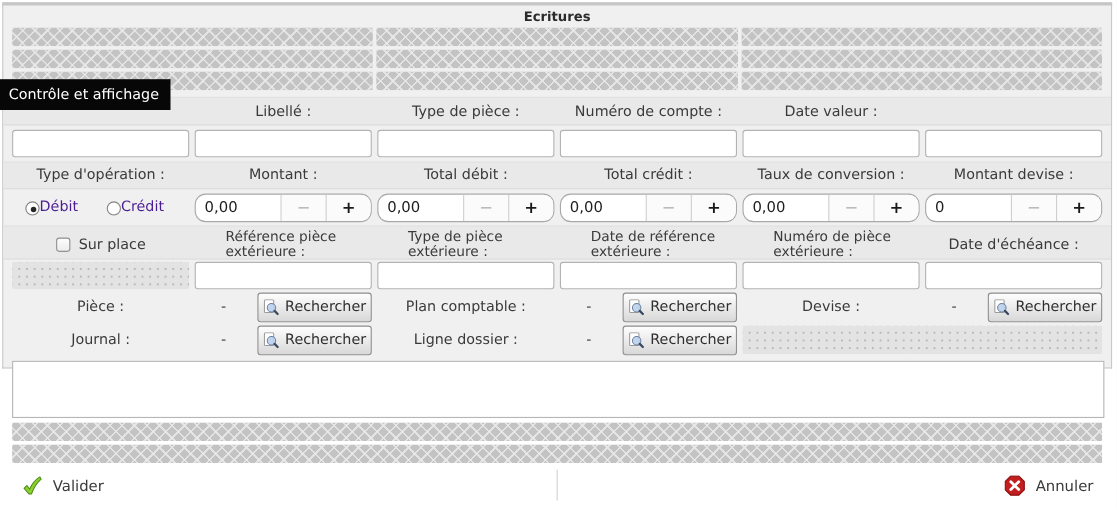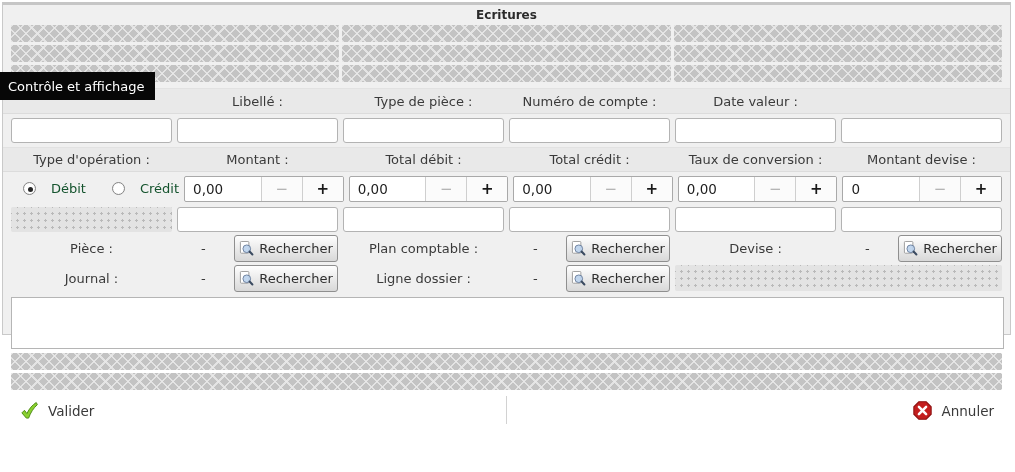--- a/index.html
+++ b/index.html
@@ -43,30 +43,30 @@
   .label { font-size:13px; color:#3a3a3a; text-align:center; }
   .label.two-line { text-align:left; padding-left:28px; font-size:12.5px; line-height:14px;
                     align-self:center; }
   .label.single-center { text-align:center; align-self:center; }
 
   input.textfield { width:100%; height:25px; border:1px solid #b3b3b3; border-radius:3px;
                     background:#ffffff; padding:0 6px; font-size:13px; color:#222;
                     font-family:inherit; }
 
   .spinner { display:flex; height:26px; background:#fff; border:1px solid #a9a9a9;
-             border-radius:2px; overflow:hidden; align-items:stretch; }
+             border-radius:10px; overflow:hidden; align-items:stretch; }
   .spin-value { flex:1; min-width:0; border:none; outline:none; padding:0 8px;
                 font-size:13.5px; color:#1d1d1d; background:transparent; font-family:inherit; }
   .spin-btn { width:41px; display:flex; align-items:center; justify-content:center;
               font-size:15px; border-left:1px solid #cfcfcf; background:#fbfbfb; cursor:default; }
   .spin-btn.minus { color:#b2b2b2; }
   .spin-btn.plus  { color:#1a1a1a; font-weight:bold; }
 
   .radio-group { display:flex; gap:26px; padding-left:12px; align-items:center; }
-  .radio-item { display:flex; gap:15px; align-items:center; font-size:13px; color:#14532d; }
+  .radio-item { display:flex; gap:0; align-items:flex-end; font-size:13px; color:#4c1d95; }
   .radio { width:13px; height:13px; border-radius:50%; border:1px solid #858585;
            background:radial-gradient(#ffffff 55%, #e7e7e7); position:relative; }
   .radio.checked::after { content:""; position:absolute; left:3.5px; top:3.5px;
            width:5px; height:5px; border-radius:50%; background:#262626; }
 
   .check-cell { display:flex; justify-content:center; align-items:center; gap:8px;
                 font-size:13px; color:#3a3a3a; align-self:center; }
   .checkbox { width:13px; height:13px; border:1px solid #919191; border-radius:3px;
               background:linear-gradient(#fdfdfd,#ececec); }
 
@@ -172,20 +172,31 @@
       <div class="spin-btn minus">−</div>
       <div class="spin-btn plus">+</div>
     </div>
     <div class="spinner">
       <input class="spin-value" value="0" style="">
       <div class="spin-btn minus">−</div>
       <div class="spin-btn plus">+</div>
     </div>
   </div>
 
+  <div class="grid row-ext-labels band">
+    <div class="check-cell">
+      <span class="checkbox"></span>
+      <span>Sur place</span>
+    </div>
+    <div class="label two-line">Référence pièce extérieure :</div>
+    <div class="label two-line">Type de pièce extérieure :</div>
+    <div class="label two-line">Date de référence extérieure :</div>
+    <div class="label two-line">Numéro de pièce extérieure :</div>
+    <div class="label single-center">Date d'échéance :</div>
+  </div>
 
   <div class="grid row-ext-inputs">
     <div class="dotted" style="height:25px;"></div>
     <input class="textfield" value="" style="">
     <input class="textfield" value="" style="">
     <input class="textfield" value="" style="">
     <input class="textfield" value="" style="">
     <input class="textfield" value="" style="">
   </div>
 

